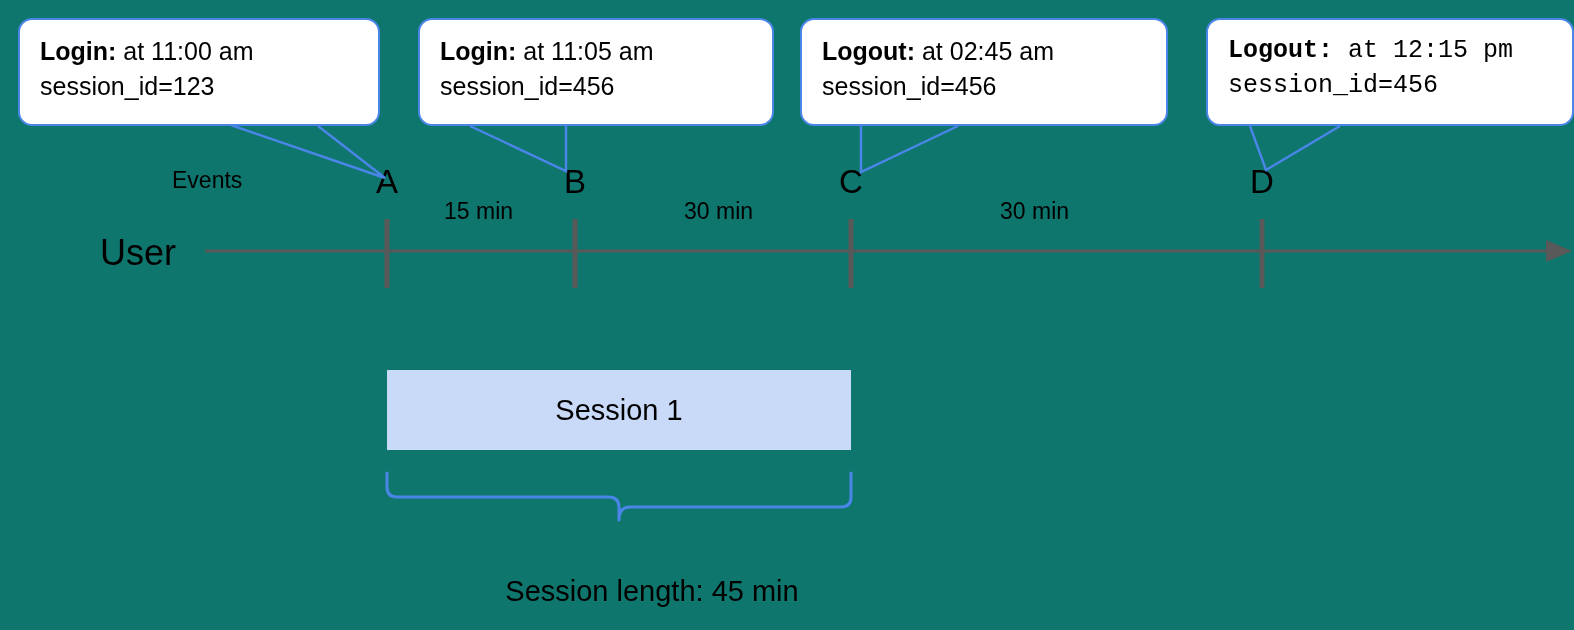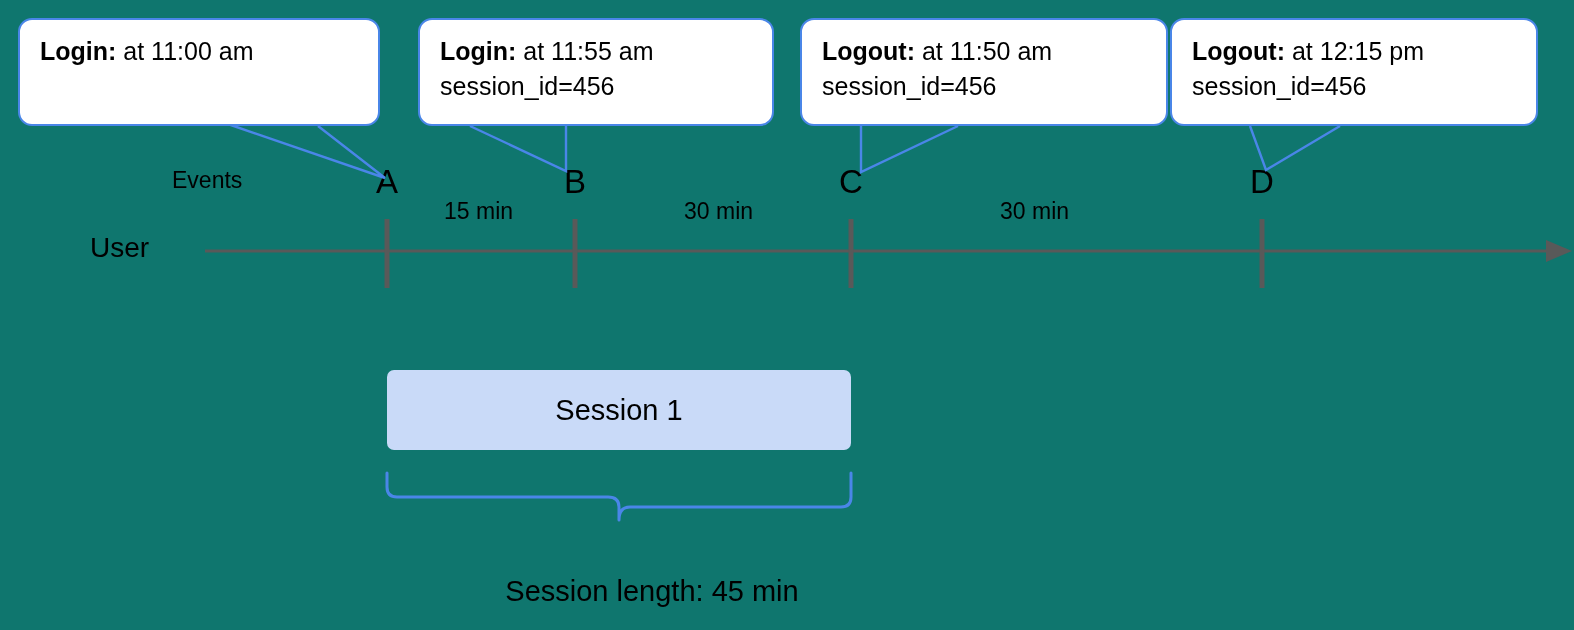--- a/index.html
+++ b/index.html
@@ -66,51 +66,51 @@
   }
   .session-bar {
     position: absolute;
     background: #c9daf8;
     display: flex;
     align-items: center;
     justify-content: center;
     font-size: 29px;
     color: #000000;
     z-index: 2;
-    border-radius: 7px;
   }
   .caption {
     position: absolute;
     font-size: 29px;
     color: #000000;
     white-space: nowrap;
     transform: translateX(-50%);
     margin-left: 33px;
   }
 </style>
 </head>
 <body>
 
 <div id="canvas">
 
   <div class="callout" style="left:18px; top:18px; width:362px; height:108px;">
     <div class="line"><b>Login:</b><span> at 11:00 am</span></div>
+    <div class="line">session_id=123</div>
   </div>
 
   <div class="callout" style="left:418px; top:18px; width:356px; height:108px;">
-    <div class="line"><b>Login:</b><span> at 11:55 am</span></div>
+    <div class="line"><b>Login:</b><span> at 11:05 am</span></div>
     <div class="line">session_id=456</div>
   </div>
 
   <div class="callout" style="left:800px; top:18px; width:368px; height:108px;">
-    <div class="line"><b>Logout:</b><span> at 11:50 am</span></div>
+    <div class="line"><b>Logout:</b><span> at 02:45 am</span></div>
     <div class="line">session_id=456</div>
   </div>
 
-  <div class="callout" style="left:1170px; top:18px; width:368px; height:108px;">
+  <div class="callout" style="left:1206px; top:18px; width:368px; height:108px;font-family:Liberation Mono, monospace;">
     <div class="line"><b>Logout:</b><span> at 12:15 pm</span></div>
     <div class="line">session_id=456</div>
   </div>
 
   <svg class="svg-layer" viewBox="0 0 1574 630">
 
     <path d="M 225,123 L 385,178 L 318,126" fill="none" stroke="#4a86e8" stroke-width="2.4" stroke-linejoin="miter"></path>
 
     <path d="M 470,126 L 566,171 L 566,126" fill="none" stroke="#4a86e8" stroke-width="2.4" stroke-linejoin="miter"></path>
 
@@ -130,21 +130,21 @@
     <path d="M 387,473
              L 387,487 Q 387,497 397,497
              L 608,497 Q 619,497 619,507
              L 619,520
              Q 619,507 630,507
              L 841,507 Q 851,507 851,497
              L 851,473" fill="none" stroke="#4a86e8" stroke-width="3" stroke-linecap="round" stroke-linejoin="round"></path>
   </svg>
 
   <div class="lbl" style="left:172px; top:167px;">Events</div>
-  <div class="lbl" style="left:90px; top:232px; font-size:28px;">User</div>
+  <div class="lbl" style="left:100px; top:232px; font-size:36px;">User</div>
 
   <div class="marker-letter" style="left:387px; top:163px;">A</div>
   <div class="marker-letter" style="left:575px; top:163px;">B</div>
   <div class="marker-letter" style="left:851px; top:163px;">C</div>
   <div class="marker-letter" style="left:1262px; top:163px;">D</div>
 
   <div class="lbl-small" style="left:444px; top:198px;">15 min</div>
   <div class="lbl-small" style="left:684px; top:198px;">30 min</div>
   <div class="lbl-small" style="left:1000px; top:198px;">30 min</div>
 

